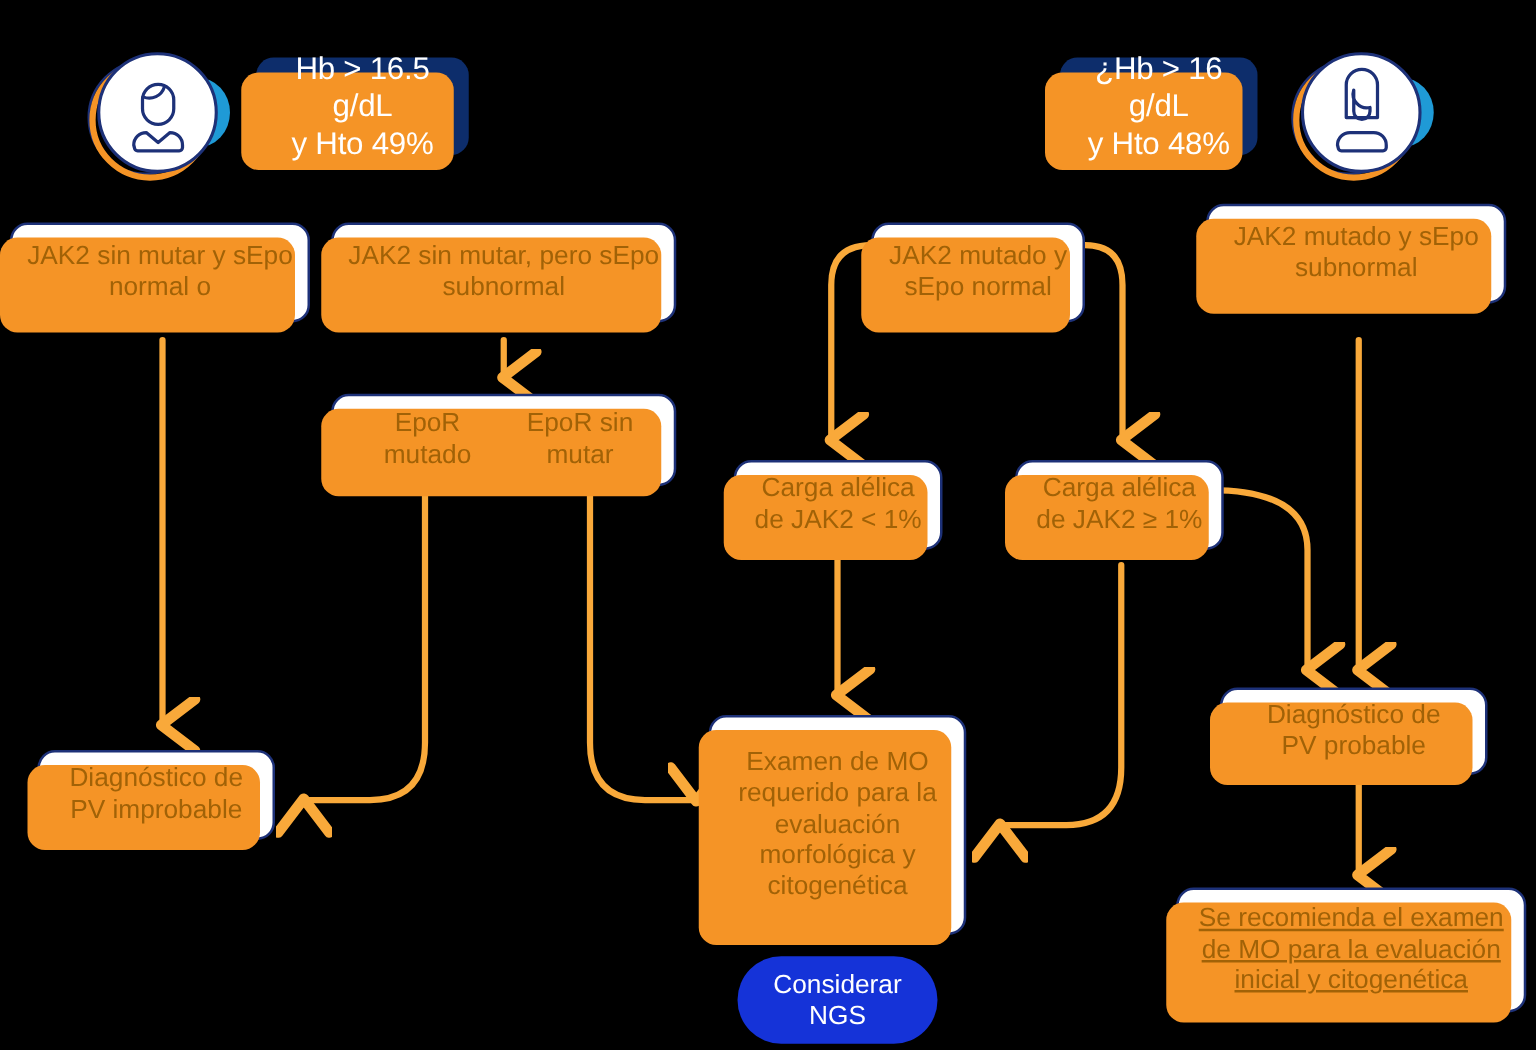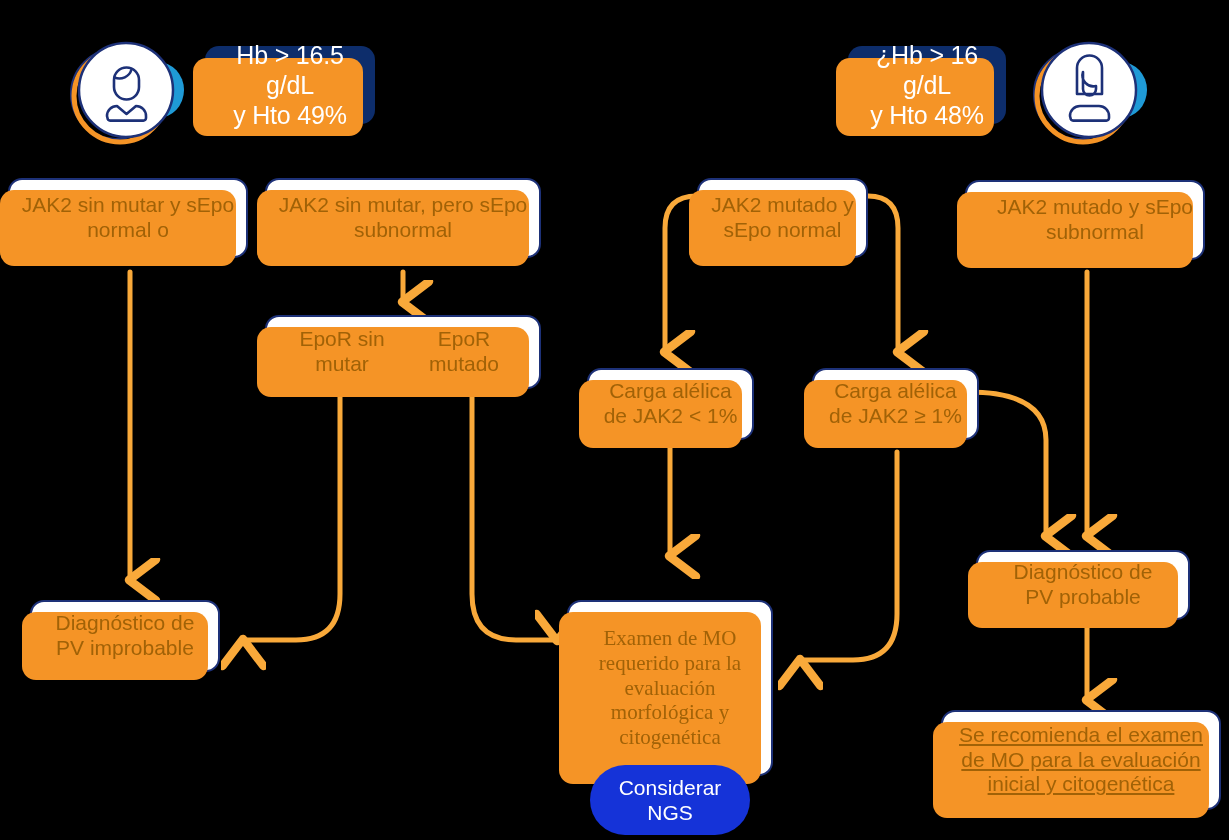--- a/index.html
+++ b/index.html
@@ -193,36 +193,36 @@
     </span>
   </div>
 
   <div class="node" style="left:697px;top:178px;width:171px;height:80px;justify-content:center;">
     <span>
       <span>JAK2 mutado y</span><br>
       <span>sEpo normal</span>
     </span>
   </div>
 
-  <div class="node" style="left:965px;top:180px;width:240px;height:80px;justify-content:flex-end;">
+  <div class="node" style="left:965px;top:163px;width:240px;height:80px;">
     <span>
       <span>JAK2 mutado y sEpo</span><br>
       <span>subnormal</span>
     </span>
   </div>
 
   <div class="node split" style="left:265px;top:315px;width:276px;height:74px;">
     <span>
+      <span>EpoR</span><br>
+      <span>mutado</span>
+    </span>
+    <span>
       <span>EpoR sin</span><br>
       <span>mutar</span>
     </span>
-    <span>
-      <span>EpoR</span><br>
-      <span>mutado</span>
-    </span>
   </div>
 
   <div class="node" style="left:587px;top:368px;width:167px;height:72px;">
     <span>
       <span>Carga alélica</span><br>
       <span>de JAK2 &lt; 1%</span>
     </span>
   </div>
 
   <div class="node" style="left:812px;top:368px;width:167px;height:72px;">
@@ -232,21 +232,21 @@
     </span>
   </div>
 
   <div class="node" style="left:30px;top:600px;width:190px;height:72px;">
     <span>
       <span>Diagnóstico de</span><br>
       <span>PV improbable</span>
     </span>
   </div>
 
-  <div class="node" style="left:567px;top:600px;width:206px;height:176px;font-family:Liberation Serif, serif;">
+  <div class="node" style="left:567px;top:572px;width:206px;height:176px;">
     <span>
       <span>Examen de MO</span><br>
       <span>requerido para la</span><br>
       <span>evaluación</span><br>
       <span>morfológica y</span><br>
       <span>citogenética</span>
     </span>
   </div>
 
   <div class="pill" style="left:590px;top:765px;width:160px;height:70px;">

